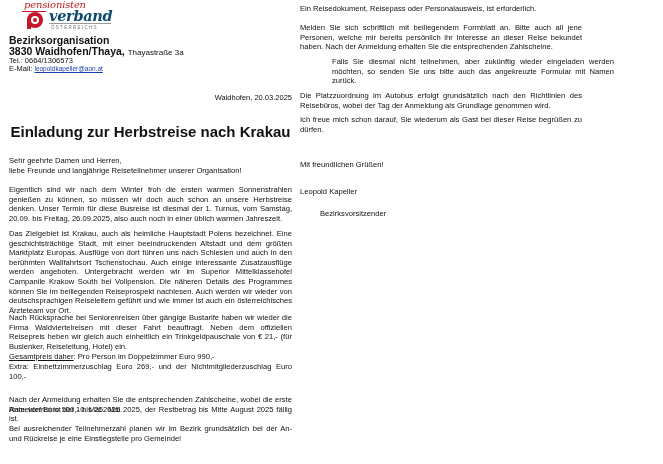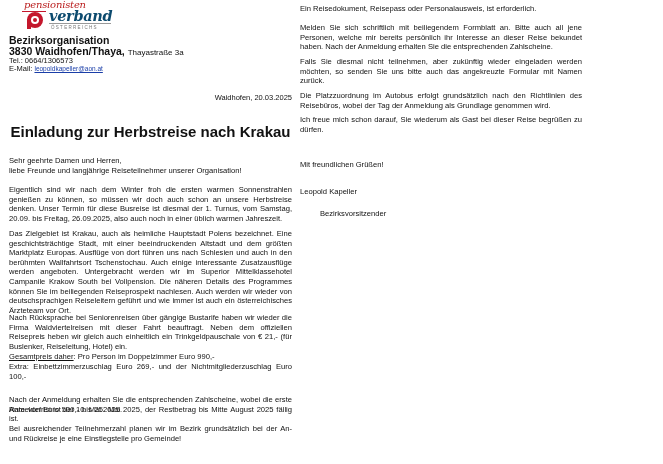--- a/index.html
+++ b/index.html
@@ -70,18 +70,18 @@
 <p class="p left-p" style="top:229px;">Das Zielgebiet ist Krakau, auch als heimliche Hauptstadt Polens bezeichnet. Eine geschichtsträchtige Stadt, mit einer beeindruckenden Altstadt und dem größten Marktplatz Europas. Ausflüge von dort führen uns nach Schlesien und auch in den berühmten Wallfahrtsort Tschenstochau. Auch einige interessante Zusatzausflüge werden angeboten. Untergebracht werden wir im Superior Mittelklassehotel Campanile Krakow South bei Vollpension. Die näheren Details des Programmes können Sie im beiliegenden Reiseprospekt nachlesen. Auch werden wir wieder von deutschsprachigen Reiseleitern geführt und wie immer ist auch ein österreichisches Ärzteteam vor Ort.</p>
 <p class="p left-p" style="top:313px;">Nach Rücksprache bei Seniorenreisen über gängige Bustarife haben wir wieder die Firma Waldviertelreisen mit dieser Fahrt beauftragt. Neben dem offiziellen Reisepreis heben wir gleich auch einheitlich ein Trinkgeldpauschale von € 21,- (für Buslenker, Reiseleitung, Hotel) ein.</p>
 <p class="p left-p" style="top:352px;"><span class="u">Gesamtpreis daher</span><span>: Pro Person im Doppelzimmer Euro 990,-</span></p>
 <p class="p left-p" style="top:362px;">Extra: Einbettzimmerzuschlag Euro 269,- und der Nichtmitgliederzuschlag Euro 100,-</p>
 <p class="p left-p" style="top:395px;">Nach der Anmeldung erhalten Sie die entsprechenden Zahlscheine, wobei die erste Rate von Euro 500,- bis 25. Mai 2025, der Restbetrag bis Mitte August 2025 fällig ist.</p>
 <p class="p left-p" style="top:405px;">Anmeldefrist ist der 10. Mai 2025.</p>
 <p class="p left-p" style="top:424px;">Bei ausreichender Teilnehmerzahl planen wir im Bezirk grundsätzlich bei der An- und Rückreise je eine Einstiegstelle pro Gemeinde!</p>
 
 <p class="p right-p" style="top:4px;">Ein Reisedokument, Reisepass oder Personalausweis, ist erforderlich.</p>
 <p class="p right-p" style="top:23px;">Melden Sie sich schriftlich mit beiliegendem Formblatt an. Bitte auch all jene Personen, welche mir bereits persönlich ihr Interesse an dieser Reise bekundet haben. Nach der Anmeldung erhalten Sie die entsprechenden Zahlscheine.</p>
-<p class="p right-p" style="top:57px;">Falls Sie diesmal nicht teilnehmen, aber zukünftig wieder eingeladen werden möchten, so senden Sie uns bitte auch das angekreuzte Formular mit Namen zurück.</p>
+<p class="p right-p" style="top:57px;margin-left:32px;">Falls Sie diesmal nicht teilnehmen, aber zukünftig wieder eingeladen werden möchten, so senden Sie uns bitte auch das angekreuzte Formular mit Namen zurück.</p>
 <p class="p right-p" style="top:91px;">Die Platzzuordnung im Autobus erfolgt grundsätzlich nach den Richtlinien des Reisebüros, wobei der Tag der Anmeldung als Grundlage genommen wird.</p>
 <p class="p right-p" style="top:115px;">Ich freue mich schon darauf, Sie wiederum als Gast bei dieser Reise begrüßen zu dürfen.</p>
 <p class="p right-p" style="top:160px;">Mit freundlichen Grüßen!</p>
 <p class="p right-p" style="top:187px;">Leopold Kapeller</p>
 <p class="p right-p" style="top:209px;padding-left:20px;">Bezirksvorsitzender</p>
 
 </body></html>

